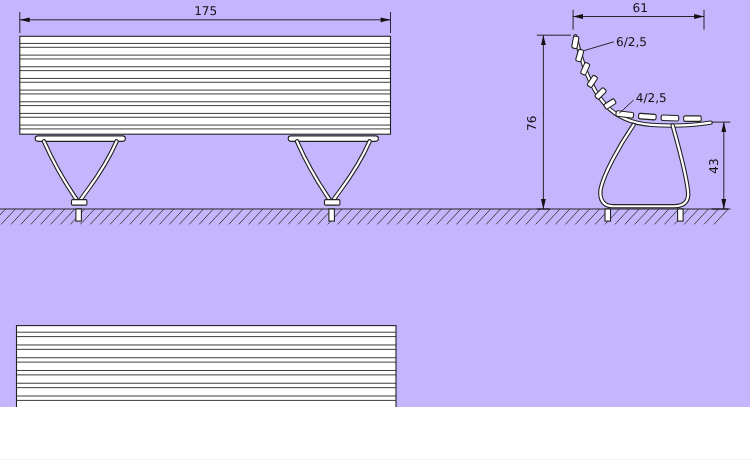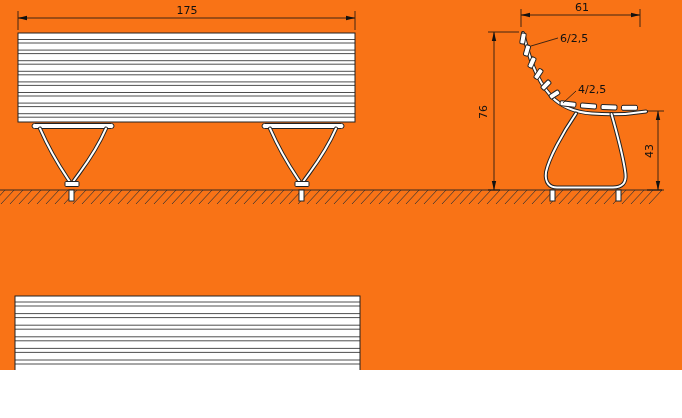--- a/index.html
+++ b/index.html
@@ -1,17 +1,17 @@
 <!DOCTYPE html>
 <html><head>
 <meta charset="utf-8">
 <style>
   html,body { margin:0; padding:0; background:#fff; }
   .canvas {
-    width:682px; height:370px; background:#f97316;
+    width:682px; height:370px; background:#c4b5fd;
     position:relative; overflow:hidden;
     font-family:"DejaVu Sans", sans-serif;
   }
   svg { display:block; }
   .outline { fill:#ffffff; stroke:#222222; stroke-width:1; }
   .thin    { stroke:#222222; stroke-width:0.9; fill:none; }
   .dim     { stroke:#111111; stroke-width:0.8; fill:none; }
   .dimtext { font:11px "DejaVu Sans", sans-serif; fill:#111111; }
   .arrow   { fill:#111111; stroke:none; }
   .tube-outer { stroke:#222222; stroke-width:4; fill:none; stroke-linecap:round; }

